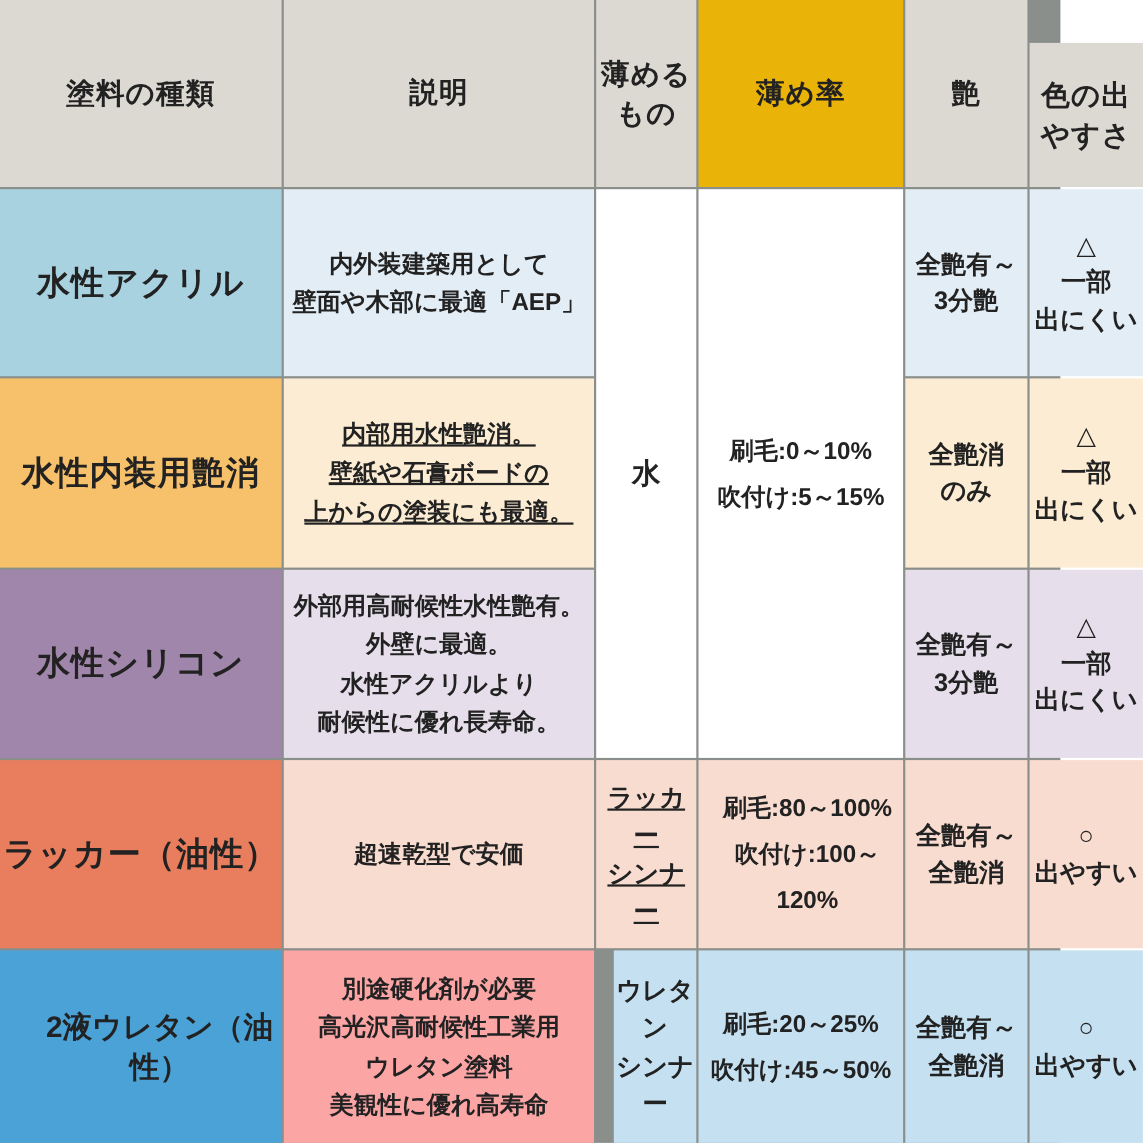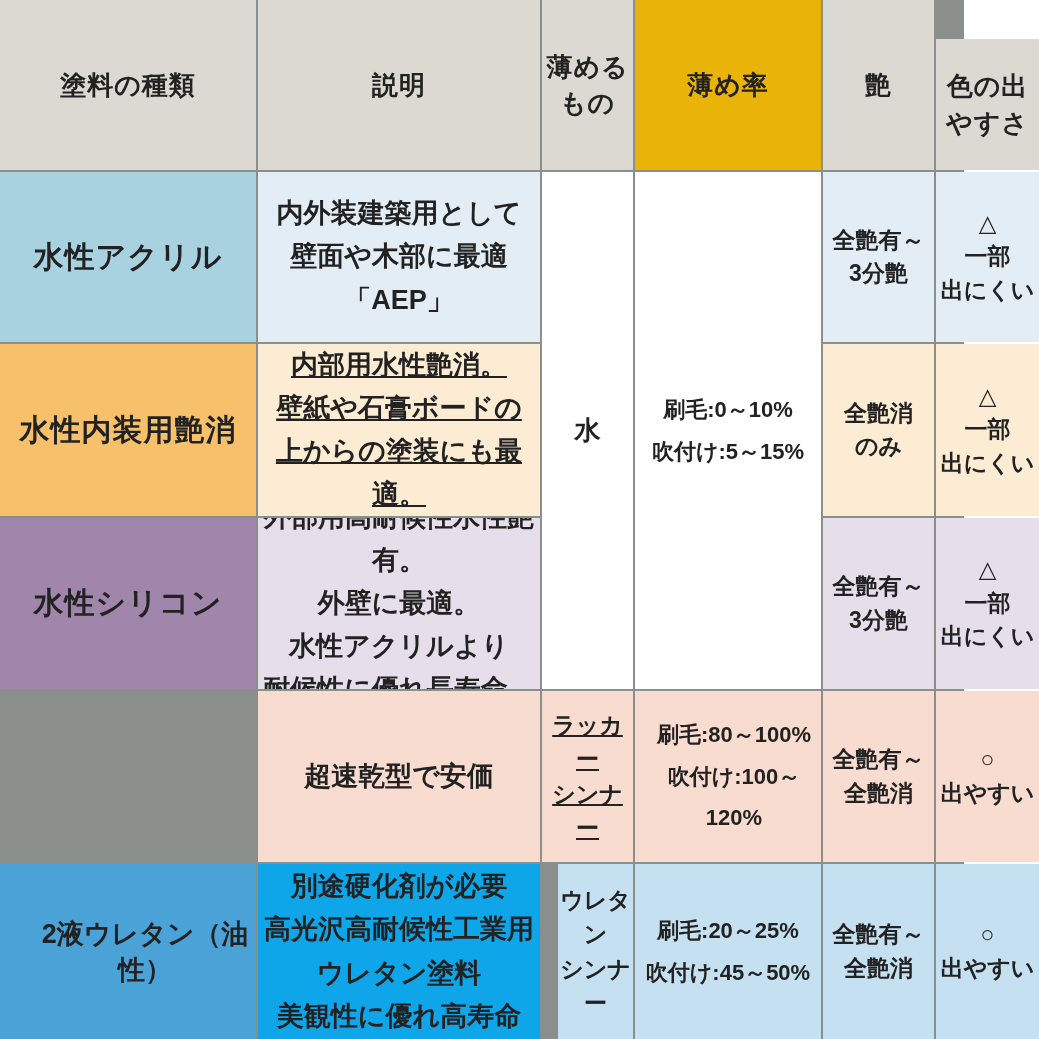--- a/index.html
+++ b/index.html
@@ -36,21 +36,21 @@
   .name-cell {
     font-size: 30px;
     letter-spacing: 1px;
   }
   .name-cell.long {
     font-size: 27px;
     letter-spacing: 0;
     padding-left: 34px;
   }
   .desc-cell {
-    font-size: 27px;
+    font-size: 22px;
     line-height: 1.6;
   }
   .thinner-cell {
     font-size: 23px;
     line-height: 1.5;
   }
   .thinner-cell.water {
     font-size: 26px;
   }
   .rate-cell {
@@ -59,21 +59,21 @@
   }
   .gloss-cell {
     font-size: 23px;
     line-height: 1.45;
   }
   .ease-cell {
     font-size: 23px;
     line-height: 1.45;
   }
   
-  .a-h1{grid-area:1/1;} .a-h2{grid-area:1/2;} .a-h3{grid-area:1/3;}
+  .a-h1{grid-area:1/1;} .a-h2{grid-area:1/2;font-family:Liberation Serif, serif;} .a-h3{grid-area:1/3;}
   .a-h4{grid-area:1/4;} .a-h5{grid-area:1/5;} .a-h6{grid-area:1/6;margin-top:39px;}
   .a-r1c1{grid-area:2/1;} .a-r1c2{grid-area:2/2;} .a-r1c5{grid-area:2/5;} .a-r1c6{grid-area:2/6;}
   .a-merged-thinner{grid-area:2/3/5/4;} .a-merged-rate{grid-area:2/4/5/5;}
   .a-r2c1{grid-area:3/1;text-align:center;} .a-r2c2{grid-area:3/2;text-decoration:underline;} .a-r2c5{grid-area:3/5;} .a-r2c6{grid-area:3/6;}
   .a-r3c1{grid-area:4/1;} .a-r3c2{grid-area:4/2;} .a-r3c5{grid-area:4/5;} .a-r3c6{grid-area:4/6;}
   .a-r4c1{grid-area:5/1;} .a-r4c2{grid-area:5/2;} .a-r4c3{grid-area:5/3;text-decoration:underline;} .a-r4c4{grid-area:5/4;} .a-r4c5{grid-area:5/5;} .a-r4c6{grid-area:5/6;}
   .a-r5c1{grid-area:6/1;} .a-r5c2{grid-area:6/2;} .a-r5c3{grid-area:6/3;} .a-r5c4{grid-area:6/4;} .a-r5c5{grid-area:6/5;} .a-r5c6{grid-area:6/6;}
 </style>
 </head>
 <body>
@@ -116,32 +116,33 @@
 外壁に最適。
 水性アクリルより
 耐候性に優れ長寿命。</div>
   <div class="cell name-cell a-r3c1" style="background-color: rgb(161, 134, 172);">水性シリコン</div>
   <div class="cell gloss-cell a-r3c5" style="background-color: rgb(230, 223, 235);">全艶有～
 3分艶</div>
   <div class="cell ease-cell a-r3c6" style="background-color: rgb(230, 223, 235);">△
 一部
 出にくい</div>
 
+  <div class="cell name-cell a-r4c1" style="background-color: rgb(232, 126, 94);">ラッカー（油性）</div>
   <div class="cell desc-cell a-r4c2" style="background-color: rgb(249, 220, 208);">超速乾型で安価</div>
   <div class="cell thinner-cell a-r4c3" style="background-color: rgb(249, 220, 208);">ラッカー
 シンナー</div>
   <div class="cell rate-cell a-r4c4" style="background-color: rgb(249, 220, 208); padding-left: 12px;">刷毛:80～100%
 吹付け:100～120%</div>
   <div class="cell gloss-cell a-r4c5" style="background-color: rgb(249, 220, 208);">全艶有～
 全艶消</div>
   <div class="cell ease-cell a-r4c6" style="background-color: rgb(249, 220, 208);">○
 出やすい</div>
 
   <div class="cell name-cell long a-r5c1" style="background-color: rgb(75, 162, 215);">2液ウレタン（油性）</div>
-  <div class="cell desc-cell a-r5c2" style="background-color: #0ea5e9;">別途硬化剤が必要
+  <div class="cell desc-cell a-r5c2" style="background-color: #fca5a5;">別途硬化剤が必要
 高光沢高耐候性工業用
 ウレタン塗料
 美観性に優れ高寿命</div>
   <div class="cell thinner-cell a-r5c3" style="background-color: rgb(197, 224, 241); margin-left: 16px;">ウレタン
 シンナー</div>
   <div class="cell rate-cell a-r5c4" style="background-color: rgb(197, 224, 241);">刷毛:20～25%
 吹付け:45～50%</div>
   <div class="cell gloss-cell a-r5c5" style="background-color: rgb(197, 224, 241);">全艶有～
 全艶消</div>
   <div class="cell ease-cell a-r5c6" style="background-color: rgb(197, 224, 241);">○

